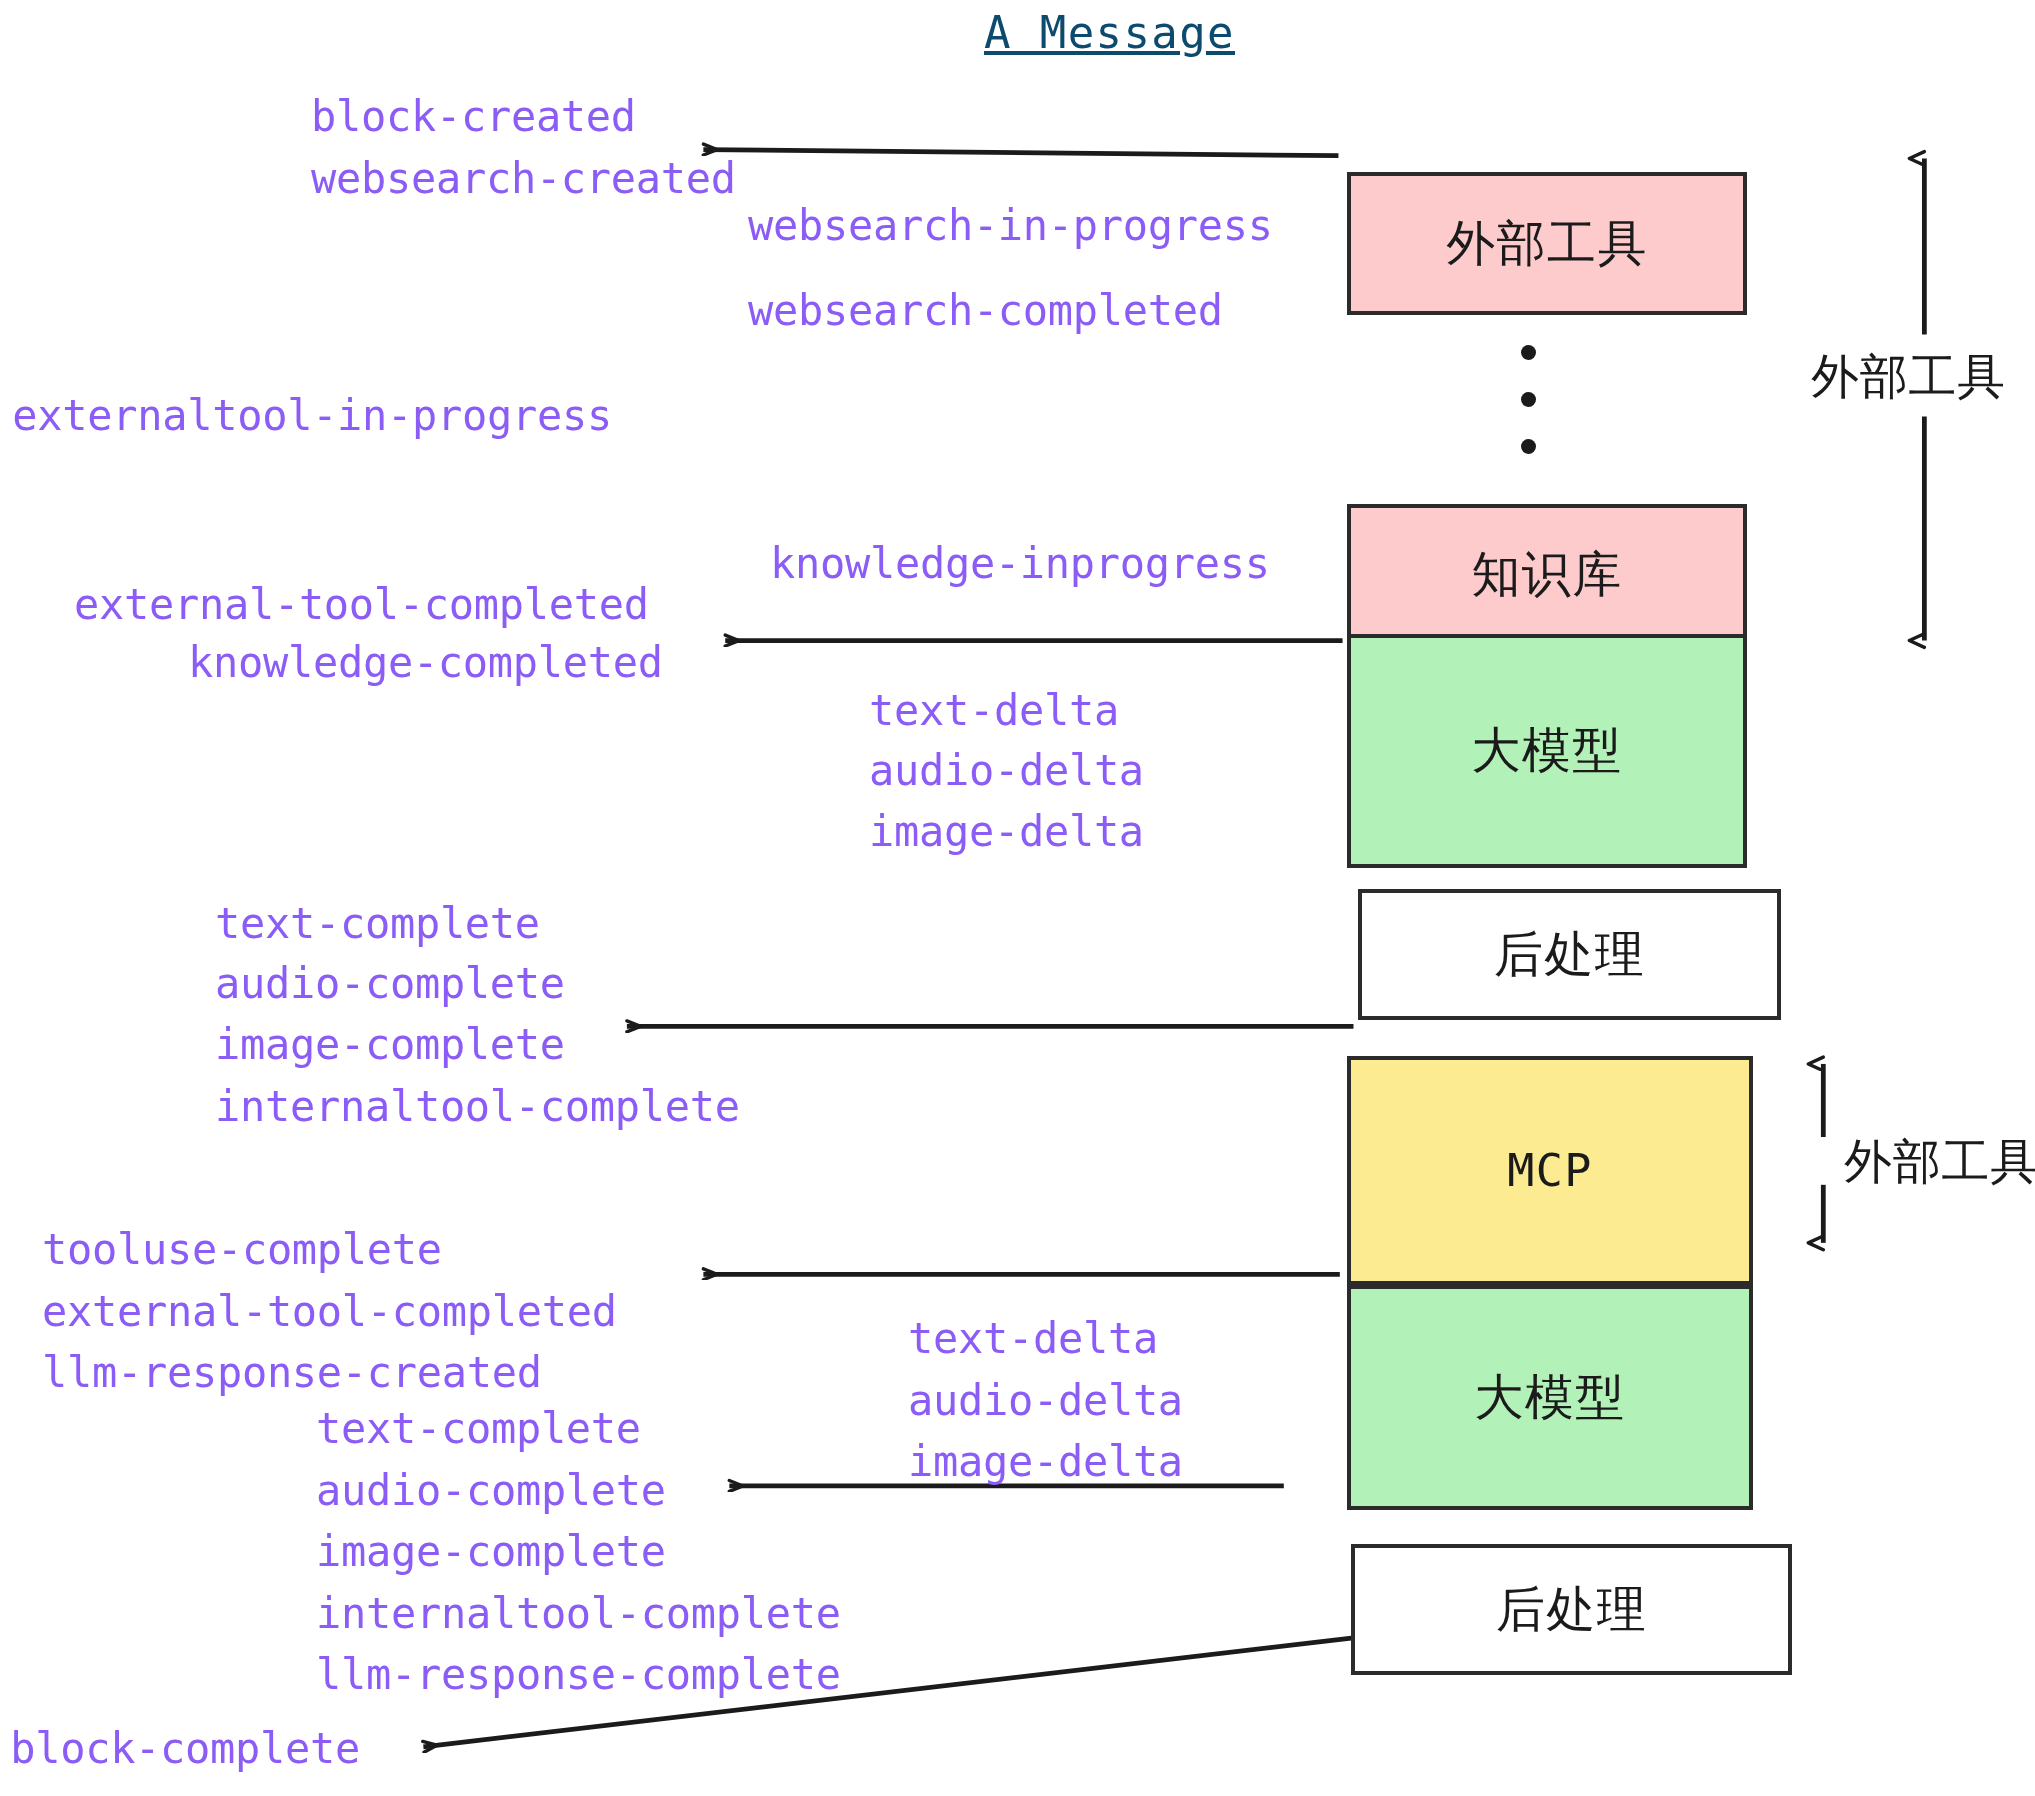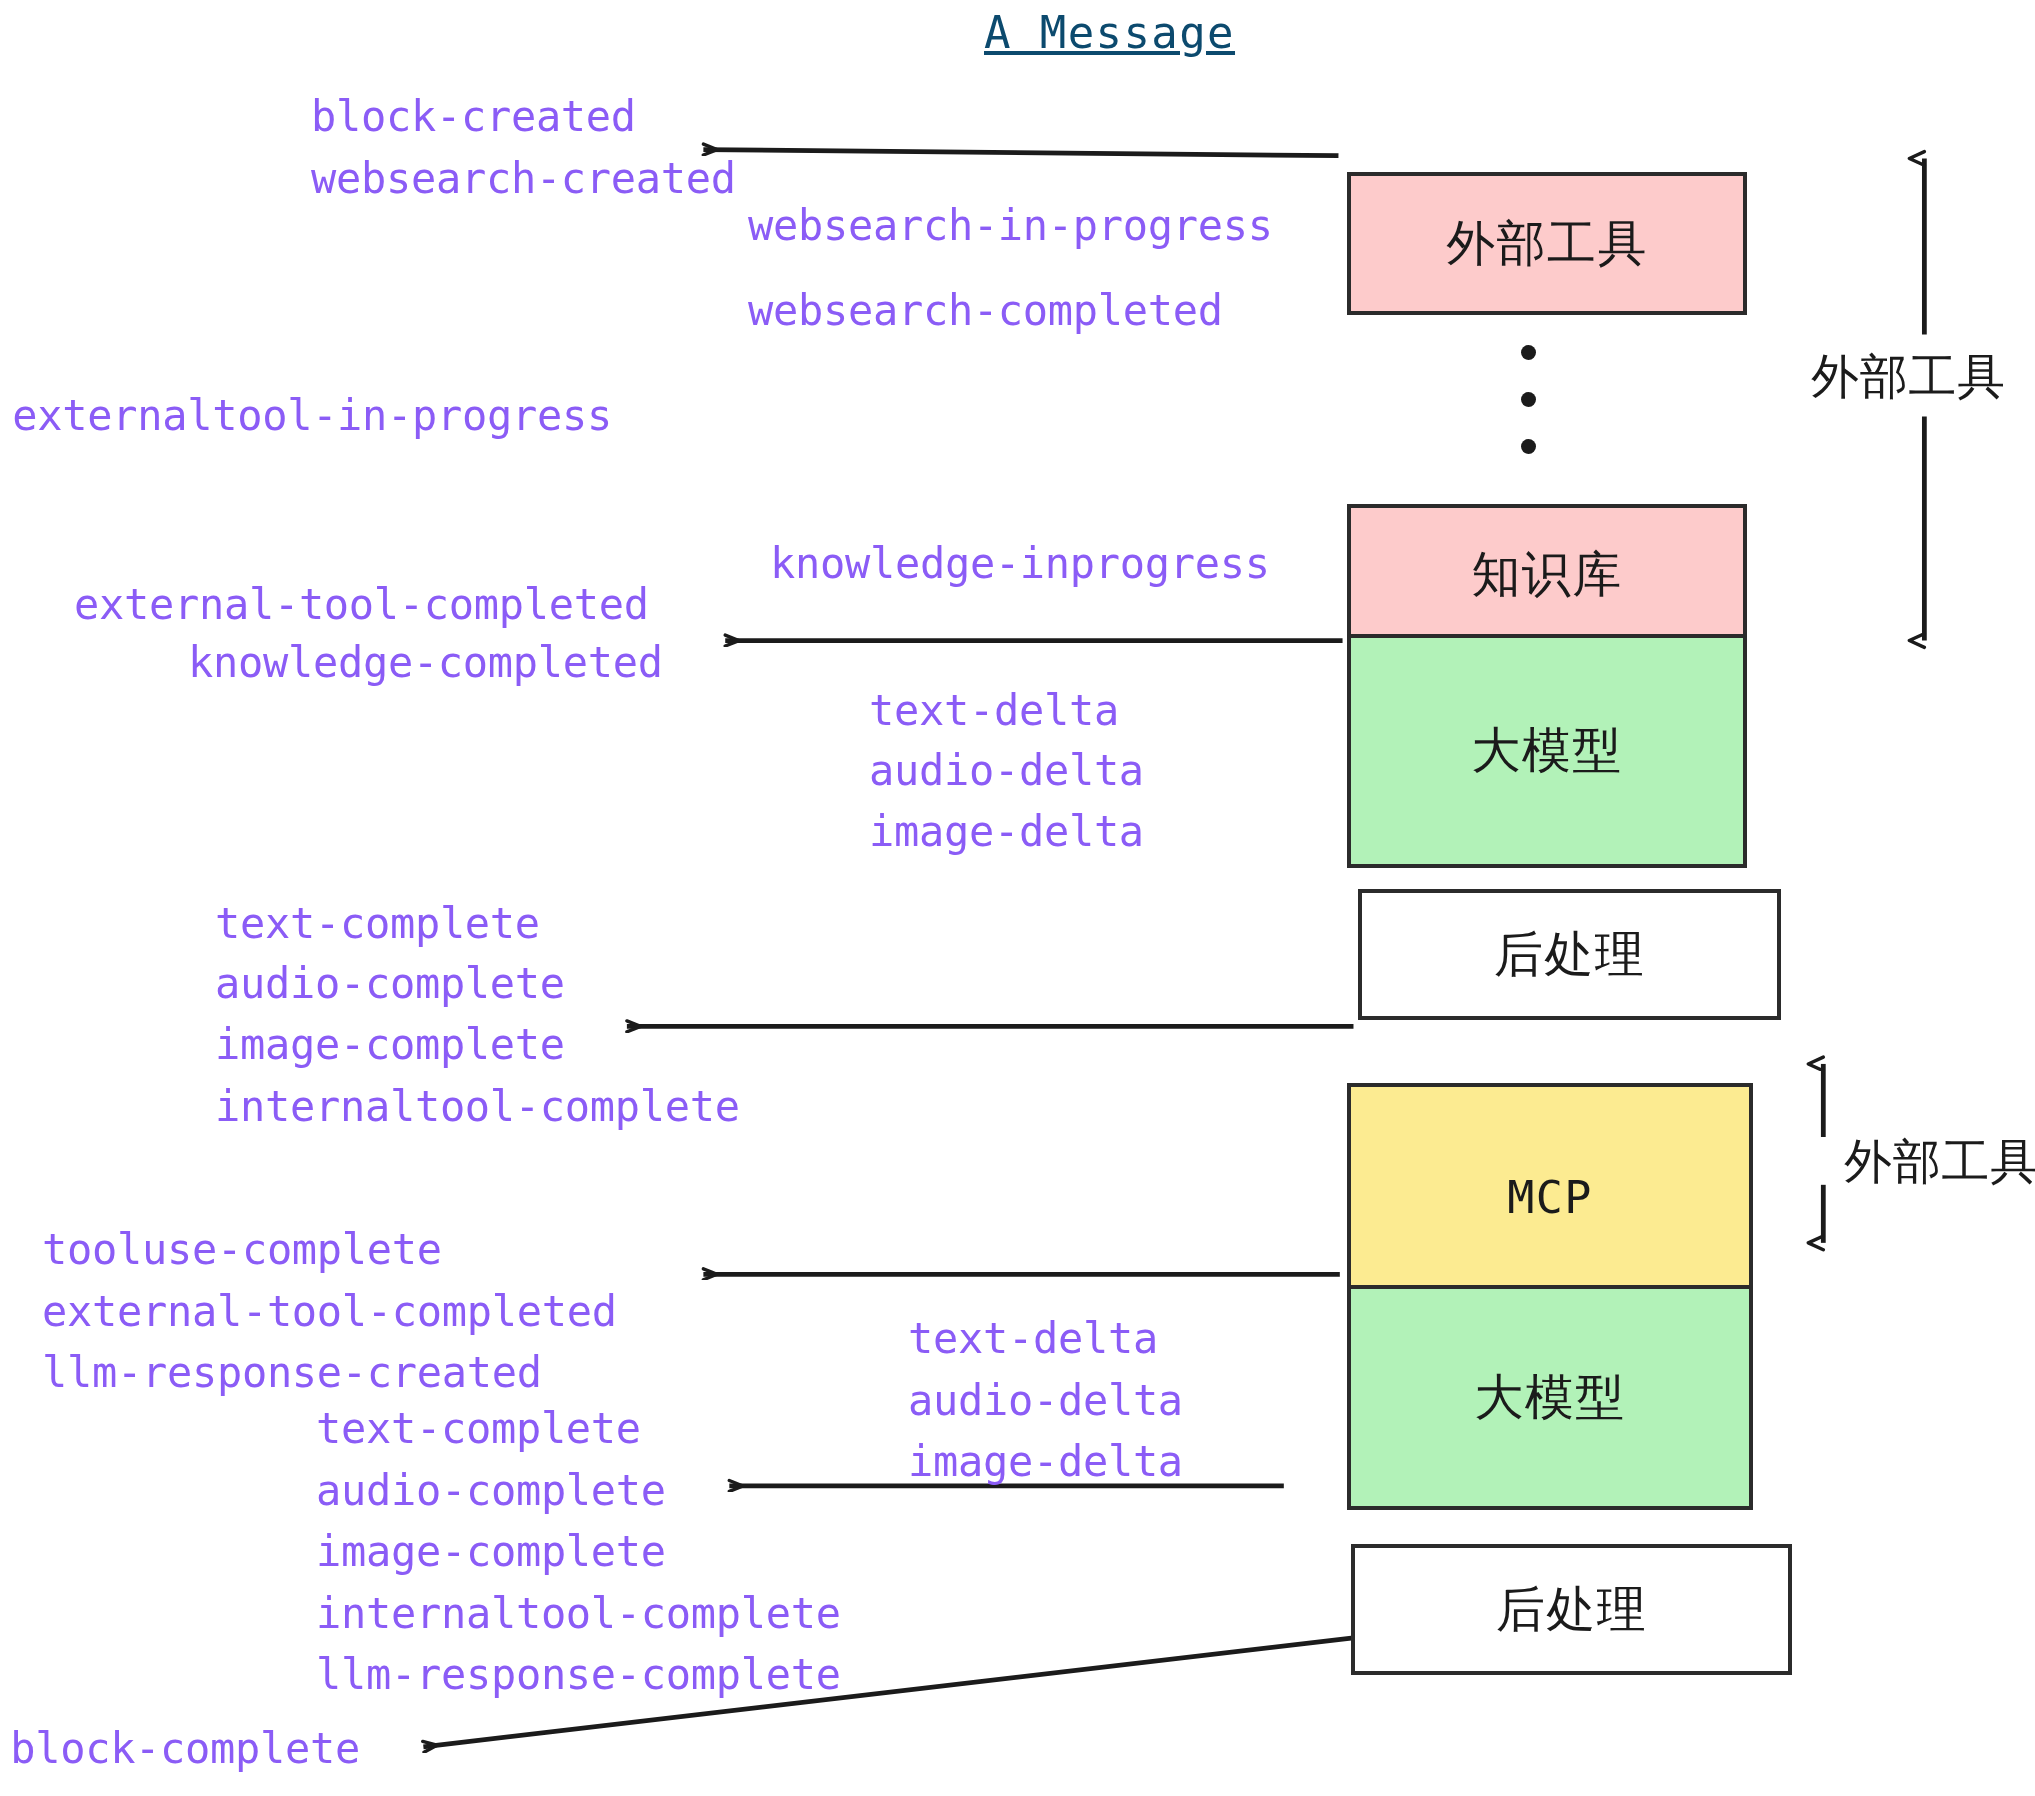--- a/index.html
+++ b/index.html
@@ -130,21 +130,21 @@
   </div>
 
   <div class="box" style="left:1347px; top:634px; width:400px; height:234px; background:#B2F2B8;">
     <span class="lbl">大模型</span>
   </div>
 
   <div class="box" style="left:1358px; top:889px; width:423px; height:131px; background:#FFFFFF;">
     <span class="lbl">后处理</span>
   </div>
 
-  <div class="box mono" style="left:1347px; top:1083px; width:406px; height:229px; background:#FCEB91;">
+  <div class="box mono" style="left:1347px; top:1056px; width:406px; height:229px; background:#FCEB91;">
     <span class="lbl">MCP</span>
   </div>
 
   <div class="box" style="left:1347px; top:1285px; width:406px; height:225px; background:#B2F2B8;">
     <span class="lbl">大模型</span>
   </div>
 
   <div class="box" style="left:1351px; top:1544px; width:441px; height:131px; background:#FFFFFF;">
     <span class="lbl">后处理</span>
   </div>

